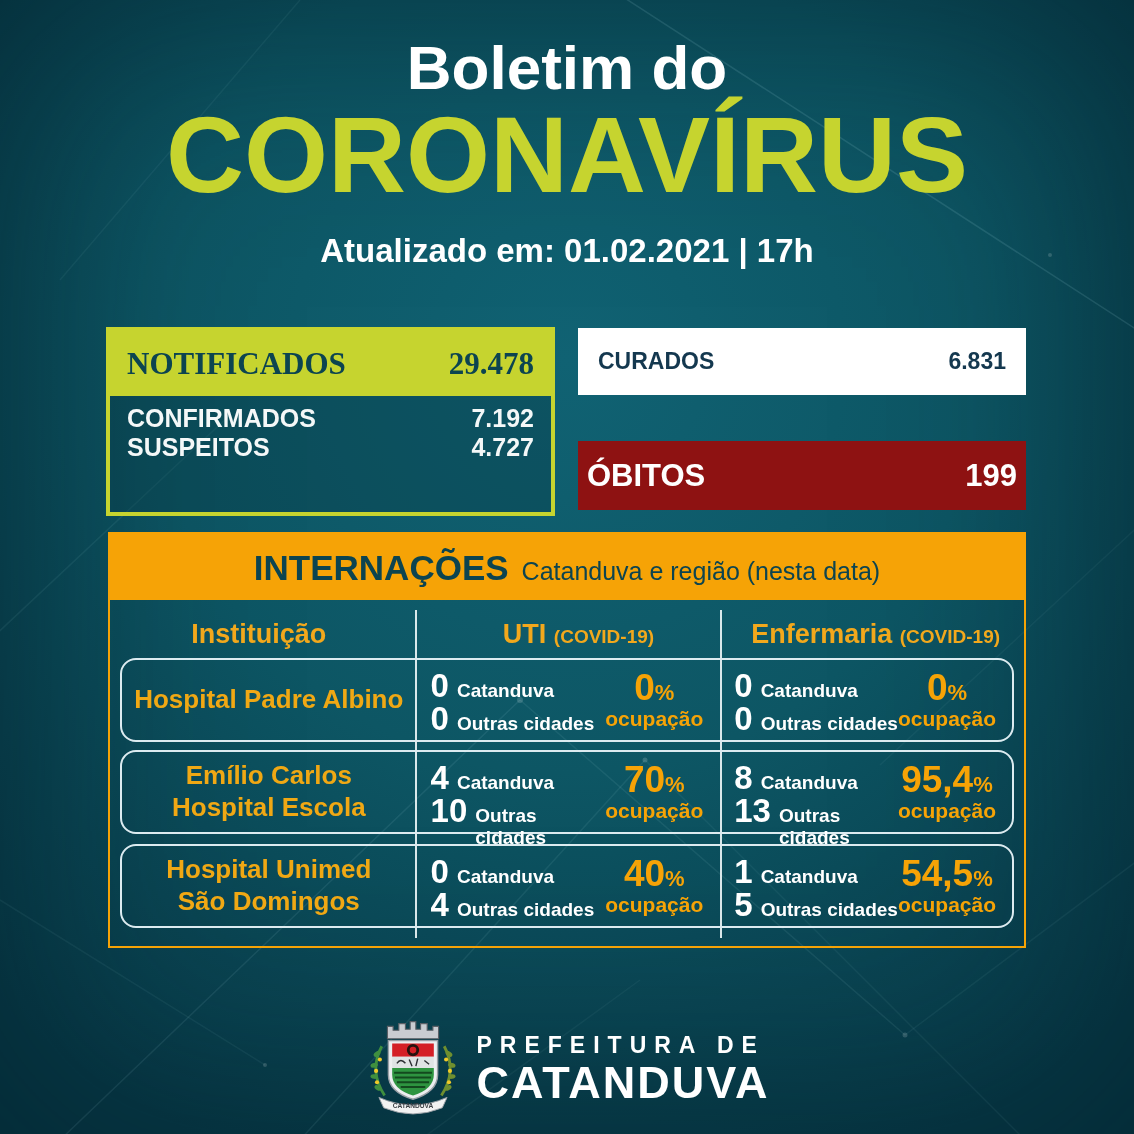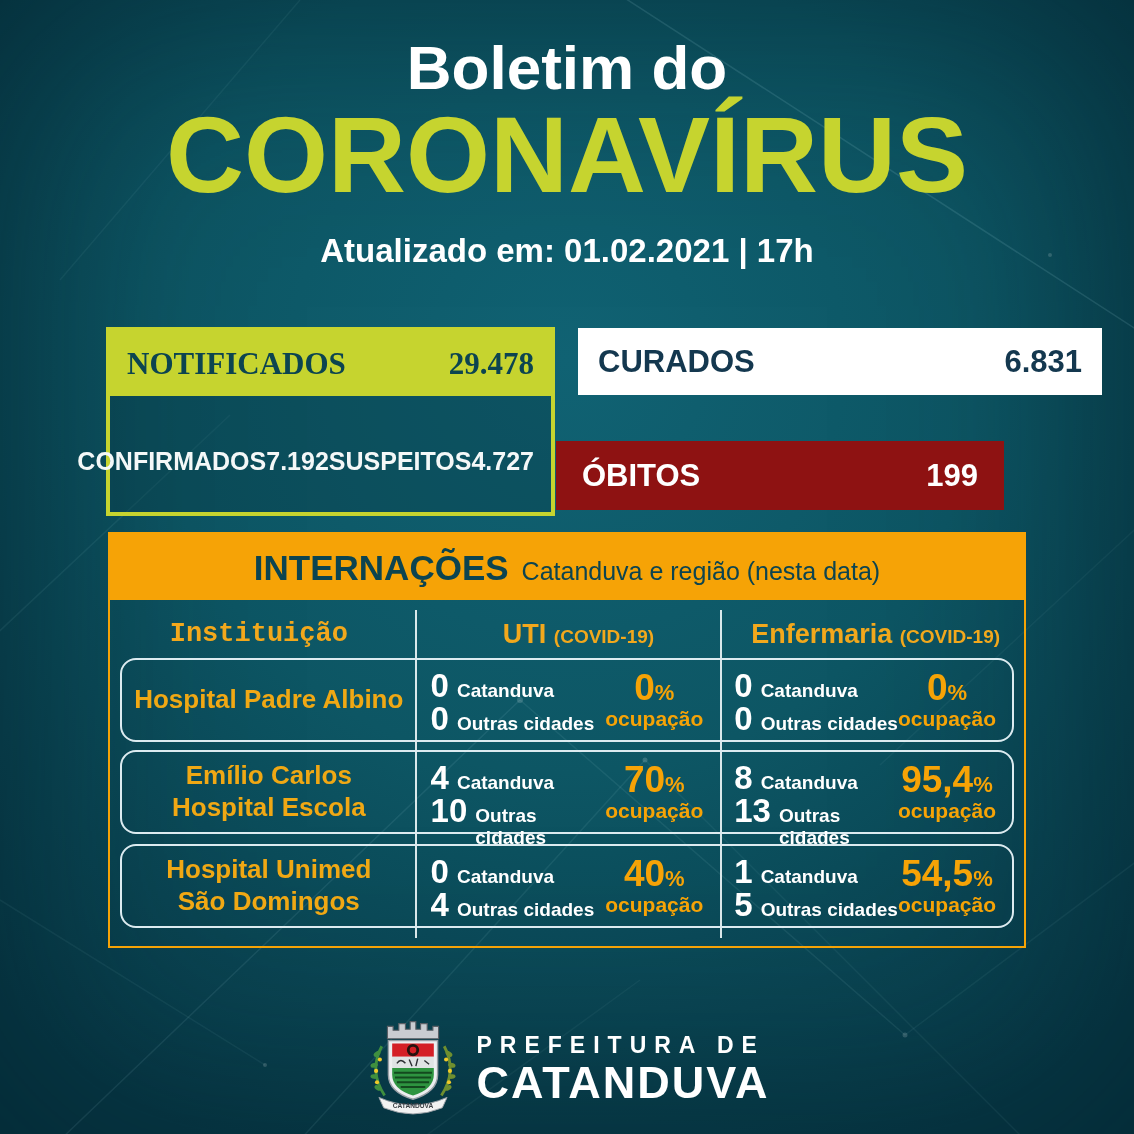--- a/index.html
+++ b/index.html
@@ -28,34 +28,34 @@
     position:absolute; left:106px; top:327px; width:449px; height:189px;
     border:4px solid #c6d42f; background:rgba(8,56,68,.35);
   }
   .notif-head{
     background:#c6d42f; height:65px;
     display:flex; justify-content:space-between; align-items:center;
     padding:0 17px; color:#0c4450; font-weight:bold; font-size:31px;font-family:Liberation Serif, serif;
   }
   .notif-body{
     height:133px; padding:8px 17px 10px 17px;
-    display:flex; flex-direction:row; justify-content:flex-end;
+    display:flex; flex-direction:column; justify-content:flex-start;
   }
   .notif-row{ display:flex; justify-content:space-between; align-items:center;
     color:#f4f8f8; font-weight:bold; font-size:25px; }
 
   .card-curados{
-    position:absolute; left:578px; top:328px; width:524px; height:67px;
+    position:absolute; left:578px; top:328px; width:448px; height:67px;
     background:#ffffff; display:flex; justify-content:space-between; align-items:center;
-    padding:0 20px; color:#14384f; font-weight:bold; font-size:31px;
+    padding:0 20px; color:#14384f; font-weight:bold; font-size:23px;
   }
   .card-obitos{
-    position:absolute; left:556px; top:441px; width:448px; height:69px;
+    position:absolute; left:578px; top:441px; width:448px; height:69px;
     background:#8e1212; display:flex; justify-content:space-between; align-items:center;
-    padding:0 26px; color:#ffffff; font-weight:bold; font-size:31px;gap:22px;
+    padding:0 9px; color:#ffffff; font-weight:bold; font-size:31px;gap:22px;
   }
 
   
   .intern{
     position:absolute; left:108px; top:532px; width:918px; height:416px;
     border:2px solid #f6a306;
   }
   .intern-head{
     background:#f6a306; height:66px;
     display:flex; justify-content:center; align-items:baseline; gap:13px;
@@ -63,21 +63,21 @@
   }
   .intern-title{ font-size:35px; font-weight:bold; }
   .intern-sub{ font-size:25px; }
 
   .vdiv{ position:absolute; width:2px; background:rgba(240,248,250,.9); top:76px; bottom:8px; }
   .vdiv.d1{ left:305px; } .vdiv.d2{ left:610px; }
 
   .thead{ position:absolute; top:76px; left:0; width:914px; height:48px; display:flex; align-items:center; }
   .th{ text-align:center; color:#f2a81c; font-weight:bold; font-size:27px; }
   .th .note{ font-size:19px; font-weight:bold; }
-  .th.c1{ width:305px;font-family:Liberation Mono, monospace; } .th.c2{ width:305px;margin-left:22px; } .th.c3{ width:304px; }
+  .th.c1{ width:305px; } .th.c2{ width:305px;margin-left:22px; } .th.c3{ width:304px; }
 
   .hrow{
     position:absolute; left:10px; width:894px; height:84px;
     border:2px solid #dcebf0; border-radius:16px;
     display:flex; align-items:stretch;
   }
   .hrow.r1{ top:124px; } .hrow.r2{ top:216px; } .hrow.r3{ top:310px; }
 
   .hname{
     width:295px; display:flex; flex-direction:column; justify-content:center; align-items:center;

